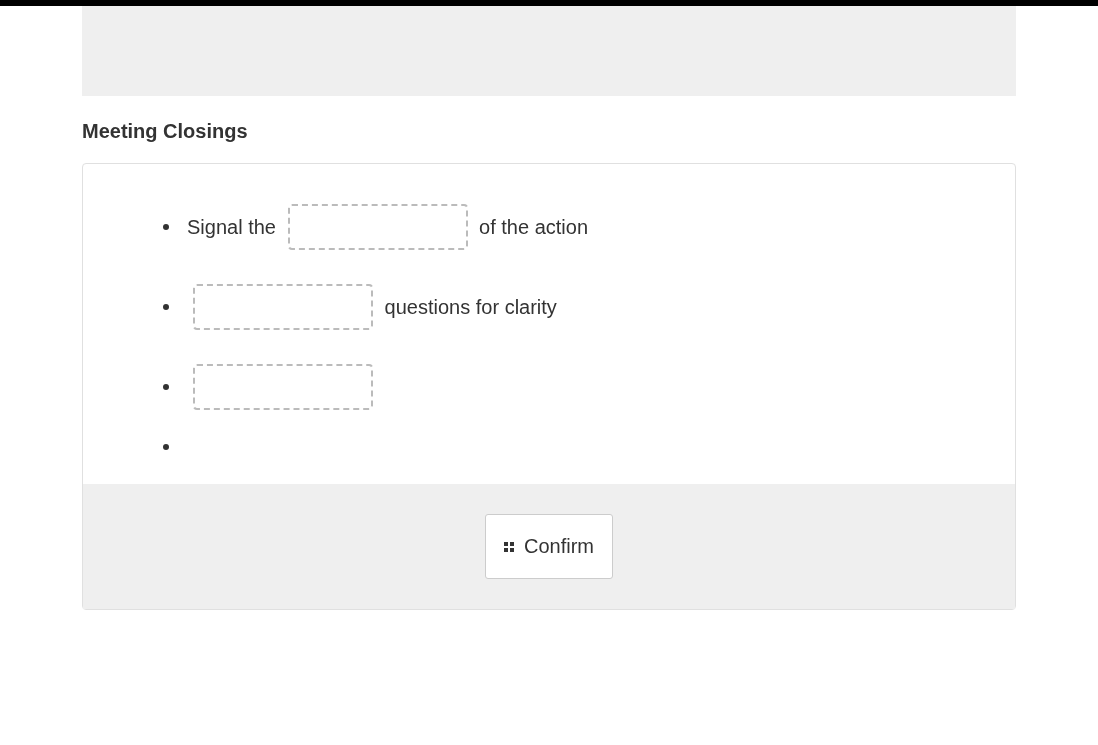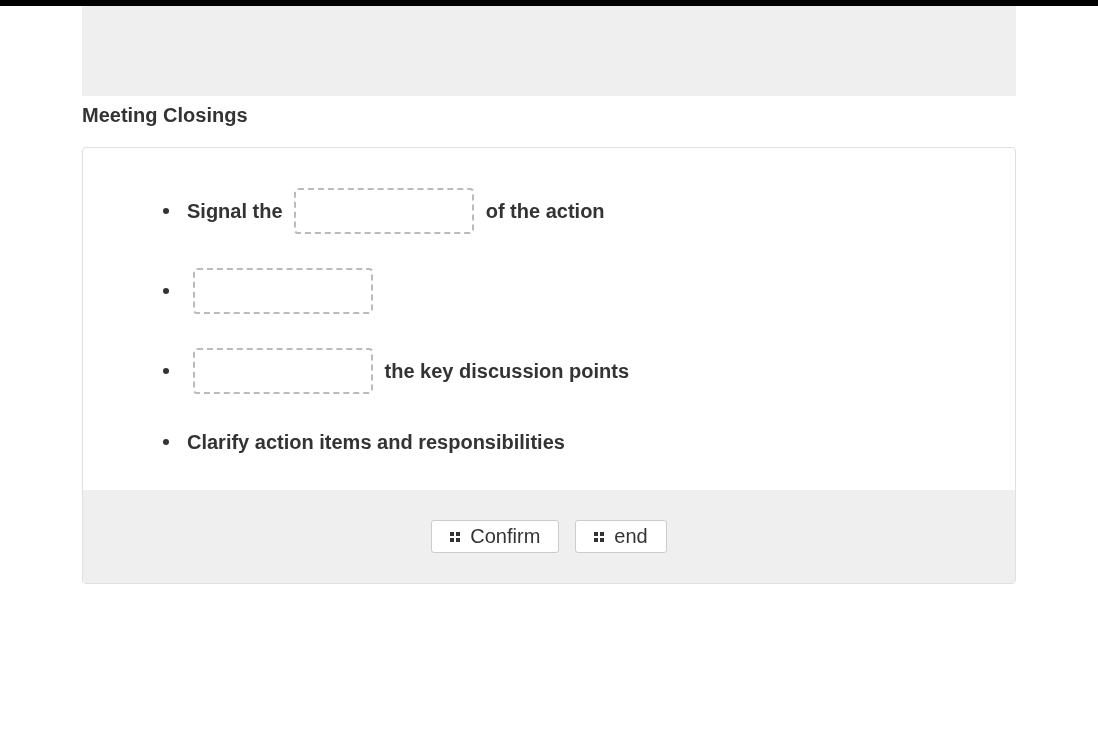--- a/index.html
+++ b/index.html
@@ -24,33 +24,32 @@
       margin: 0 82px;
       height: 90px;
     }
     .container {
       padding: 0 82px;
     }
     .section-title {
       font-size: 20px;
       font-weight: 700;
       color: #333333;
-      margin-top: 8px;
+      margin-top: 24px;
       margin-bottom: 20px;
     }
     .exercise-box {
       border: 1px solid #e0e0e0;
       border-radius: 4px;
       padding: 40px 60px 0 60px;
       background: #ffffff;
     }
     .items-list {
       list-style: none;
       padding-left: 20px;
-      font-weight: bold;
     }
     .items-list li {
       display: flex;
       align-items: center;
       margin-bottom: 34px;
       font-size: 20px;
       color: #333333;
       line-height: 1.4;
       flex-wrap: wrap;
     }
@@ -81,21 +80,21 @@
       margin: 20px -60px 0 -60px;
       padding: 30px 0;
       display: flex;
       justify-content: center;
       gap: 16px;
     }
     .answer-chip {
       background: #ffffff;
       border: 1px solid #cccccc;
       border-radius: 3px;
-      padding: 4px 18px;
+      padding: 20px 18px;
       font-size: 20px;
       color: #333333;
       display: inline-flex;
       align-items: center;
       gap: 10px;
       cursor: grab;
     }
     .drag-icon {
       display: inline-grid;
       grid-template-columns: repeat(2, 4px);
@@ -122,46 +121,36 @@
     <ul class="items-list">
       <li>
         <span class="bullet"></span>
         <span class="text-part">Signal the </span>
         <span class="drop-slot"></span>
         <span class="text-part"> of the action</span>
       </li>
       <li>
         <span class="bullet"></span>
         <span class="drop-slot"></span>
+        <span class="text-part"> questions for clarity</span>
       </li>
       <li>
         <span class="bullet"></span>
         <span class="drop-slot"></span>
-        <span class="text-part"> the key discussion points</span>
       </li>
       <li>
         <span class="bullet"></span>
-        <span class="text-part">Clarify action items and responsibilities</span>
       </li>
     </ul>
 
     <div class="answers-tray">
       <div class="answer-chip">
         <span class="drag-icon">
             <span></span>
             <span></span>
             <span></span>
             <span></span>
           </span>
         <span>Confirm</span>
       </div>
-      <div class="answer-chip">
-        <span class="drag-icon">
-            <span></span>
-            <span></span>
-            <span></span>
-            <span></span>
-          </span>
-        <span>end</span>
-      </div>
     </div>
   </div>
 </div>
 
 </body></html>

